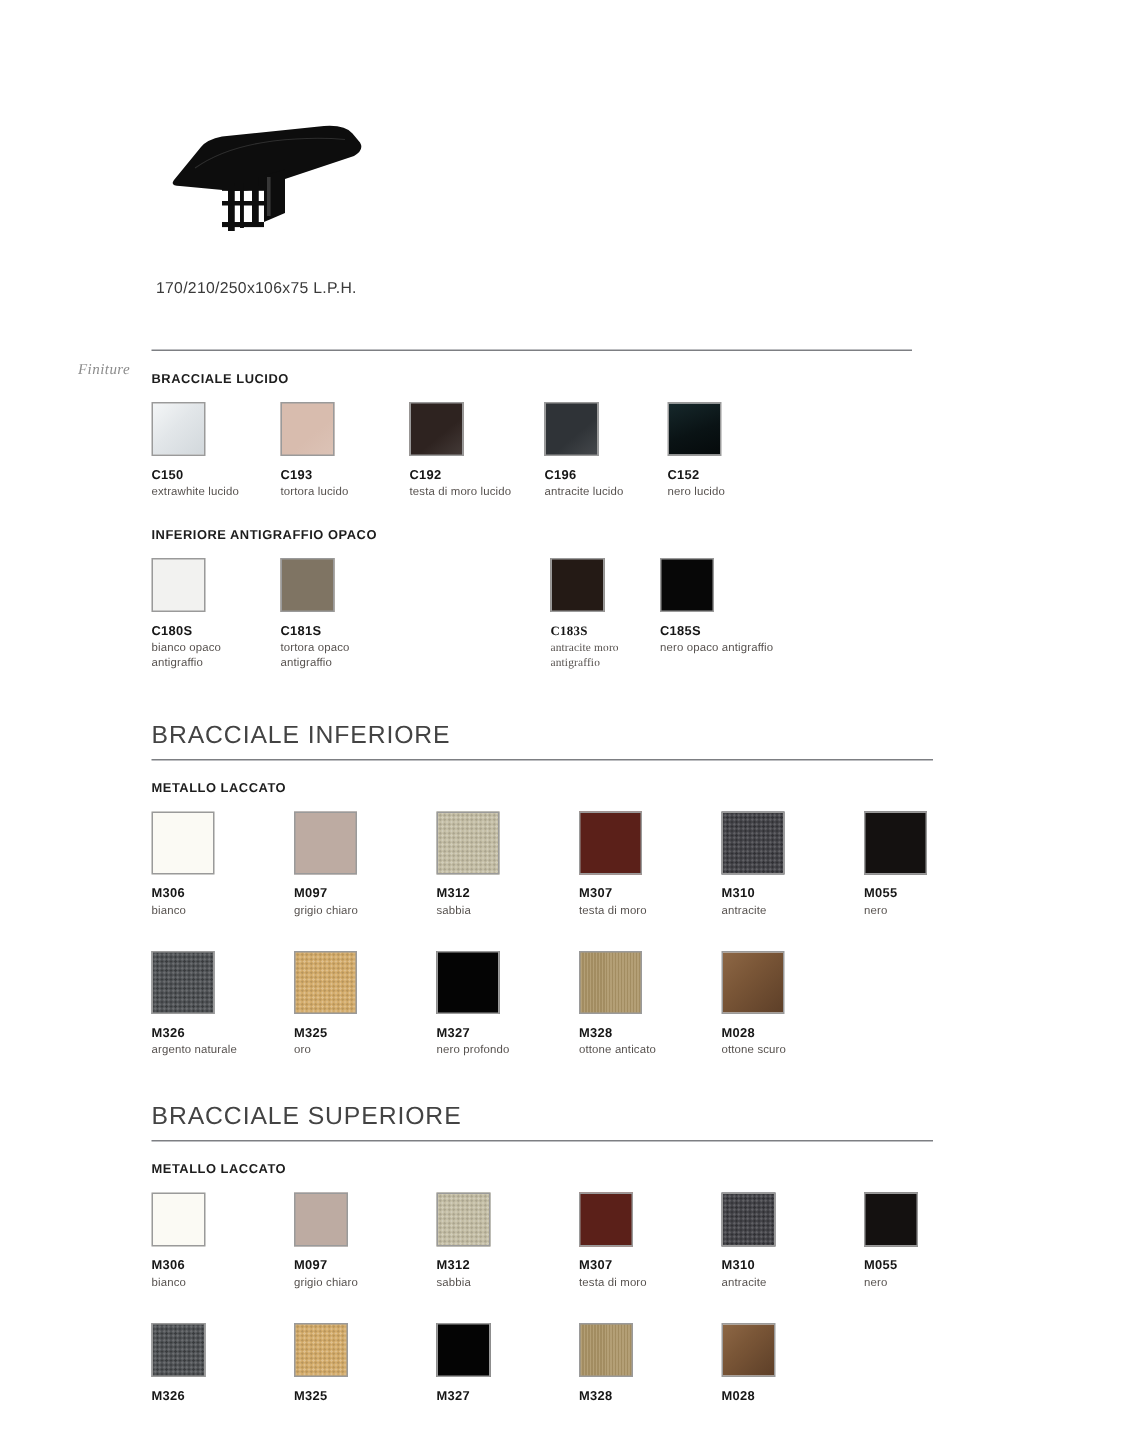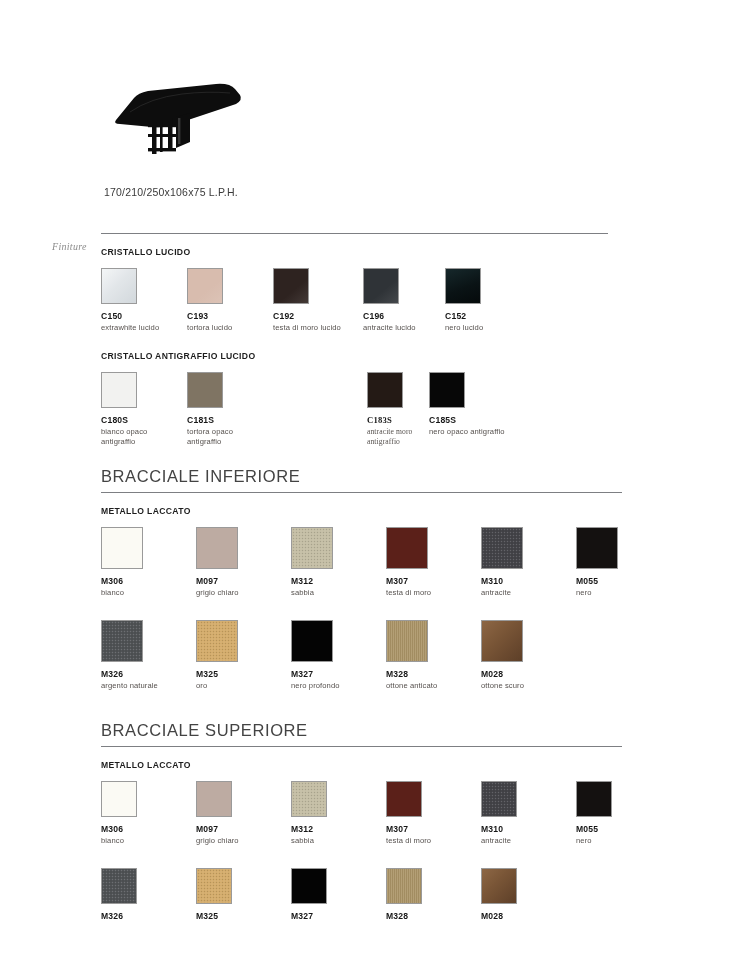--- a/index.html
+++ b/index.html
@@ -147,21 +147,21 @@
   </svg>
 </div>
 
 <div id="dimensions">170/210/250x106x75 L.P.H.</div>
 
 <div id="finiture-label">Finiture</div>
 
 <div id="content">
     <div class="section">
       <div class="rule short"></div>
-      <div class="group-title" style="margin-top: 13px;">CRISTALLO LUCIDO</div>
+      <div class="group-title" style="margin-top: 13px;">BRACCIALE LUCIDO</div>
       <div class="swatch-row glass" style="margin-top: 11px; height: 65px;">
         <div class="swatch" style="left: 0px; width: 80px;">
           <div class="chip" style="background: linear-gradient(135deg, rgb(244, 246, 247) 0%, rgb(226, 230, 233) 45%, rgb(210, 216, 220) 100%);"></div>
           <div class="code">C150</div>
           <div class="desc">extrawhite lucido</div>
         </div>
         <div class="swatch" style="left: 86px; width: 80px;">
           <div class="chip" style="background: linear-gradient(140deg, rgb(216, 188, 174) 0%, rgb(216, 188, 174) 60%, rgba(255, 255, 255, 0.1) 100%), rgb(216, 188, 174);"></div>
           <div class="code">C193</div>
           <div class="desc">tortora lucido</div>
@@ -175,45 +175,45 @@
           <div class="chip" style="background: linear-gradient(140deg, rgb(47, 51, 55) 0%, rgb(47, 51, 55) 60%, rgba(255, 255, 255, 0.1) 100%), rgb(47, 51, 55);"></div>
           <div class="code">C196</div>
           <div class="desc">antracite lucido</div>
         </div>
         <div class="swatch" style="left: 344px; width: 80px;">
           <div class="chip" style="background: linear-gradient(160deg, rgb(22, 40, 43) 0%, rgb(10, 19, 21) 55%, rgb(5, 10, 11) 100%);"></div>
           <div class="code">C152</div>
           <div class="desc">nero lucido</div>
         </div>
       </div>
-      <div class="group-title" style="margin-top: 18px;">CRISTALLO ANTIGRAFFIO LUCIDO</div>
+      <div class="group-title" style="margin-top: 18px;">INFERIORE ANTIGRAFFIO OPACO</div>
       <div class="swatch-row glass" style="margin-top: 11px; height: 76px;">
         <div class="swatch" style="left: 0px; width: 80px;">
           <div class="chip" style="background: rgb(242, 242, 240);"></div>
           <div class="code">C180S</div>
           <div class="desc">bianco opaco antigraffio</div>
         </div>
         <div class="swatch" style="left: 86px; width: 80px;">
           <div class="chip" style="background: rgb(127, 116, 99);"></div>
           <div class="code">C181S</div>
           <div class="desc">tortora opaco antigraffio</div>
         </div>
         <div class="swatch" style="left: 266px; width: 80px; font-family: Liberation Serif, serif;">
           <div class="chip" style="background: rgb(36, 26, 21);"></div>
           <div class="code">C183S</div>
           <div class="desc">antracite moro antigraffio</div>
         </div>
-        <div class="swatch" style="left: 328px; width: 80px;">
+        <div class="swatch" style="left: 339px; width: 80px;">
           <div class="chip" style="background: rgb(7, 7, 7);"></div>
           <div class="code">C185S</div>
           <div class="desc">nero opaco antigraffio</div>
         </div>
       </div>
     </div>
-    <div class="section" style="margin-top: 19px;">
+    <div class="section" style="margin-top: 33px;">
       <div class="section-title">BRACCIALE INFERIORE</div>
       <div class="rule long"></div>
       <div class="group-title" style="margin-top: 13px;">METALLO LACCATO</div>
       <div class="swatch-row metal-inf" style="margin-top: 11px; height: 71px;">
         <div class="swatch" style="left: 0px; width: 89px;">
           <div class="chip" style="background: rgb(251, 250, 244);"></div>
           <div class="code">M306</div>
           <div class="desc">bianco</div>
         </div>
         <div class="swatch" style="left: 95px; width: 89px;">

